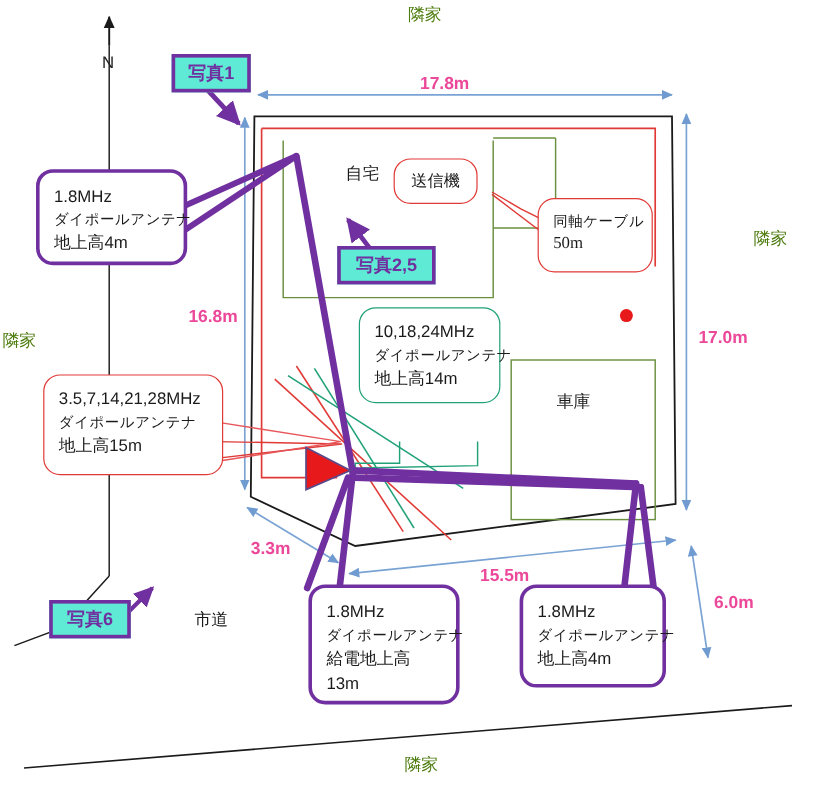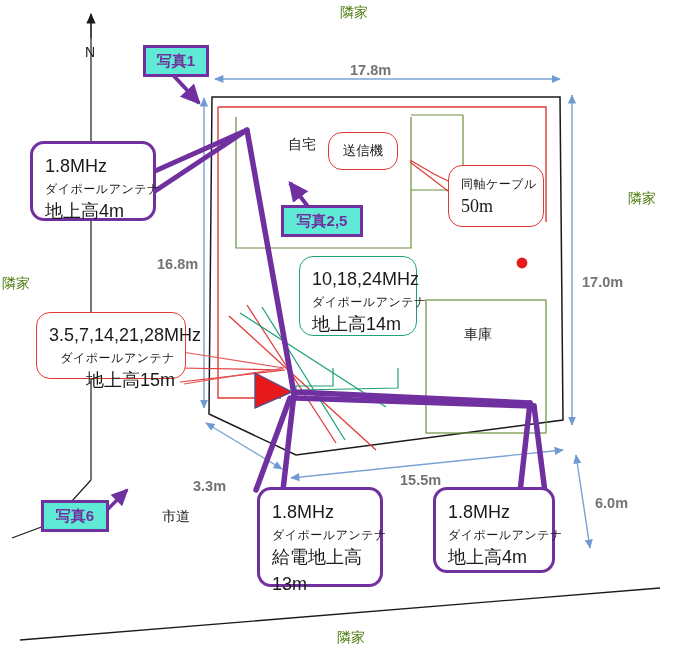--- a/index.html
+++ b/index.html
@@ -17,36 +17,36 @@
     background: #ffffff;
     overflow: hidden;
   }
   #stage svg {
     position: absolute;
     left: 0;
     top: 0;
   }
   .dim-txt {
     position: absolute;
-    color: #737373;
+    color: #ec4899;
     font-size: 14.5px;
     font-weight: bold;
     white-space: pre;
   }
   .callout {
     position: absolute;
     box-sizing: border-box;
     border-radius: 14px;
     background: #ffffff;
     padding: 9px 10px 9px 12px;
   }
   .callout .line {
     display: block;
     color: #1a1a1a;
-    font-size: 18px;
+    font-size: 14px;
     line-height: 1.5;
     white-space: pre;
   }
   .callout .line.kana {
     font-size: 12px;
     letter-spacing: 0.5px;
   }
   .callout.purple { border: 3px solid #7030a0; }
   .callout.red    { border: 1.4px solid #e03a36; }
   .callout.teal   { border: 1.6px solid #21a179; }
@@ -183,36 +183,36 @@
   <div class="bldg-lbl" style="left:162px; top:508px;">市道</div>
 
   <div class="callout red" style="left:328px; top:132px; width:70px; height:38px; padding:12px;
         display:flex; align-items:center; justify-content:center;">
     <span class="line" style="font-size:13.5px;">送信機</span>
   </div>
 
   <div class="dim-txt" style="left:350px; top:62px;">17.8m</div>
   <div class="dim-txt" style="left:157px; top:256px;text-align:center;">16.8m</div>
   <div class="dim-txt" style="left:582px; top:274px;">17.0m</div>
-  <div class="dim-txt" style="left:193px; top:450px;margin-top:28px;">3.3m</div>
+  <div class="dim-txt" style="left:209px; top:450px;">3.3m</div>
   <div class="dim-txt" style="left:400px; top:472px;">15.5m</div>
   <div class="dim-txt" style="left:595px; top:495px;">6.0m</div>
 
   <div class="callout red" style="left:448px; top:165px; width:96px; height:62px;font-family:Liberation Serif, serif;">
     <span class="line kana">同軸ケーブル</span>
     <span class="line">50m</span>
   </div>
 
   <div class="callout purple" style="left:30px; top:141px; width:126px; height:80px;">
     <span class="line">1.8MHz</span>
     <span class="line kana">ダイポールアンテナ</span>
     <span class="line">地上高4m</span>
   </div>
 
-  <div class="callout red" style="left:36px; top:312px; width:150px; height:67px;text-align:right;">
+  <div class="callout red" style="left:36px; top:312px; width:150px; height:84px;">
     <span class="line">3.5,7,14,21,28MHz</span>
     <span class="line kana">ダイポールアンテナ</span>
     <span class="line">地上高15m</span>
   </div>
 
   <div class="callout teal" style="left:299px; top:256px; width:118px; height:80px;">
     <span class="line">10,18,24MHz</span>
     <span class="line kana">ダイポールアンテナ</span>
     <span class="line">地上高14m</span>
   </div>

